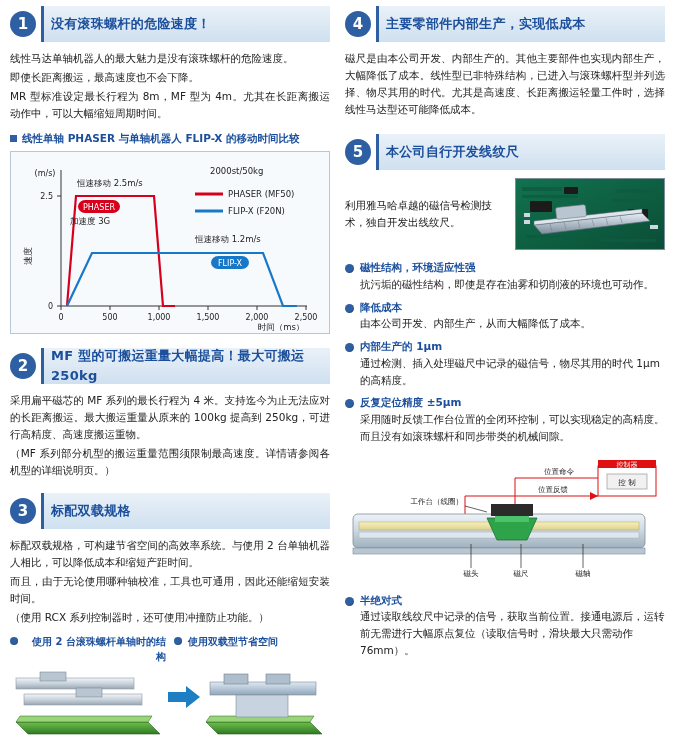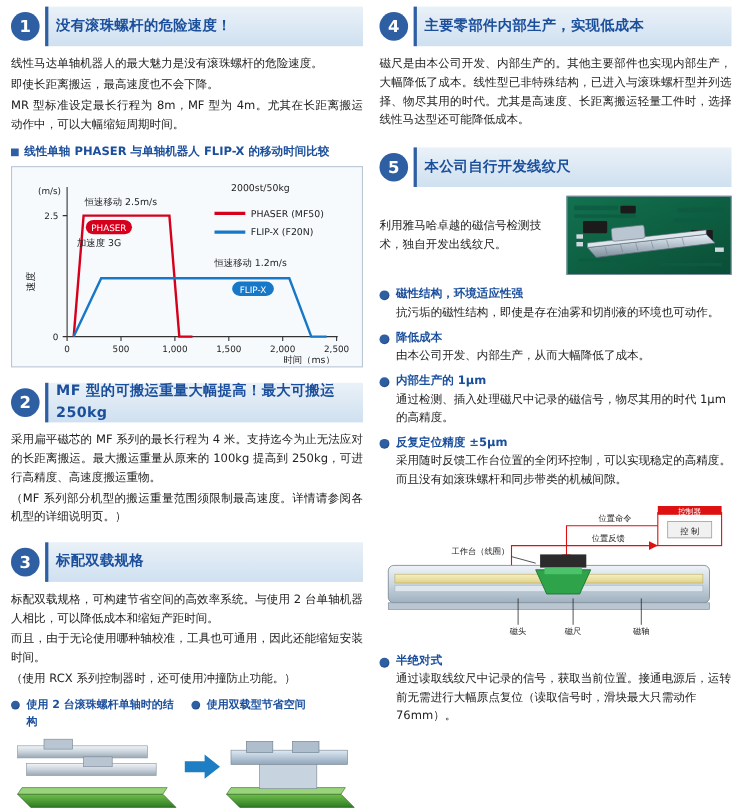--- a/index.html
+++ b/index.html
@@ -65,21 +65,21 @@
   
   .photo-row { display:flex; gap:8px; align-items:center; margin:4px 0 10px 0;}
   .photo-text { flex:1 1 auto; font-size:10.5px; line-height:1.6; }
   .photo {
     width:150px;height:72px; flex:0 0 auto; position:relative; overflow:hidden;
     border:1px solid #7c8e9e; background:#0e6b4f;
   }
 
   
   .illus { margin-top:8px; }
-  .illus-caps { display:flex; gap:8px; }
+  .illus-caps { display:flex; gap:8px;text-align:right; }
   .illus-cap { flex:1 1 0; display:flex; align-items:flex-start; font-size:10px; color:#1b4f9c; font-weight:bold;}
   .illus-cap .dot { width:8px;height:8px;margin-top:3px; }
 
   
   .diag-wrap { margin:6px 0 8px 0; }
 </style>
 </head>
 <body>
 
 <div class="page">

